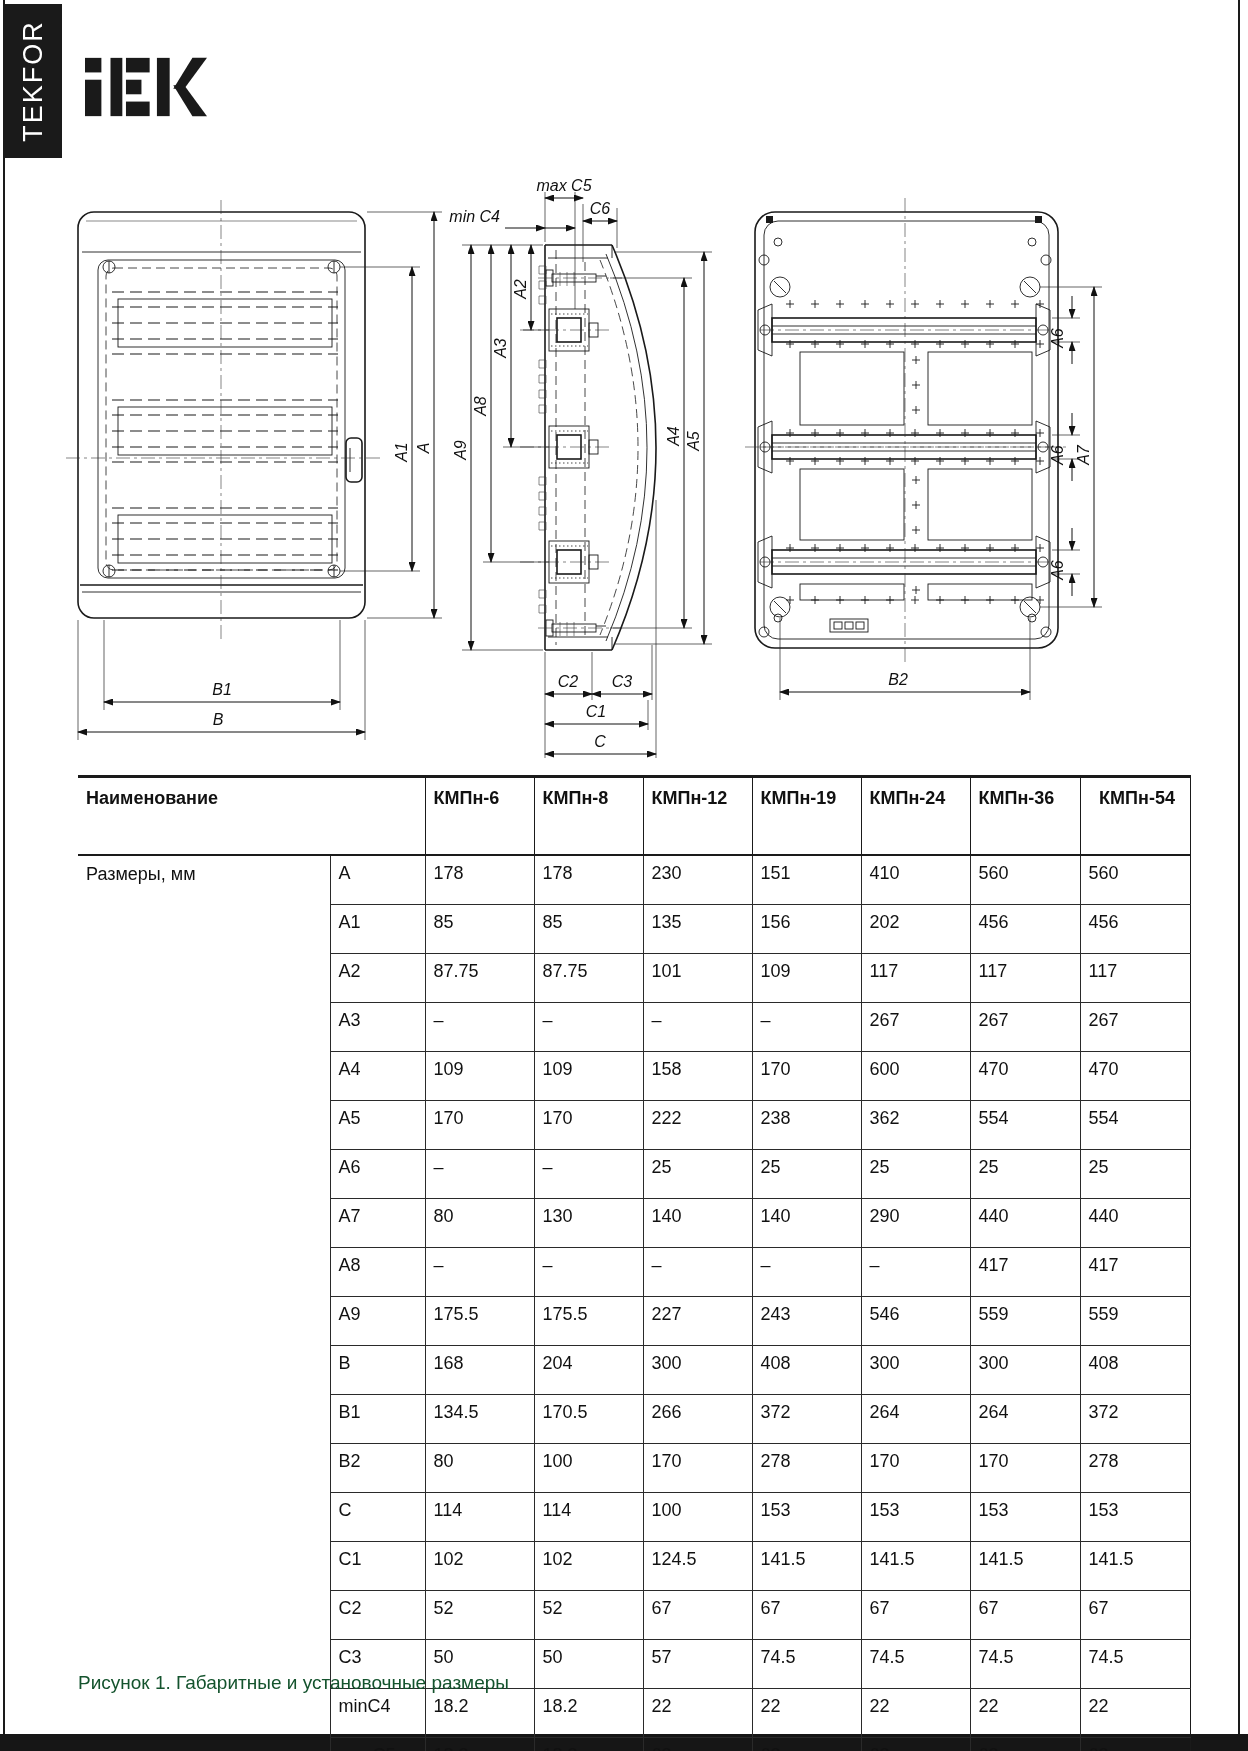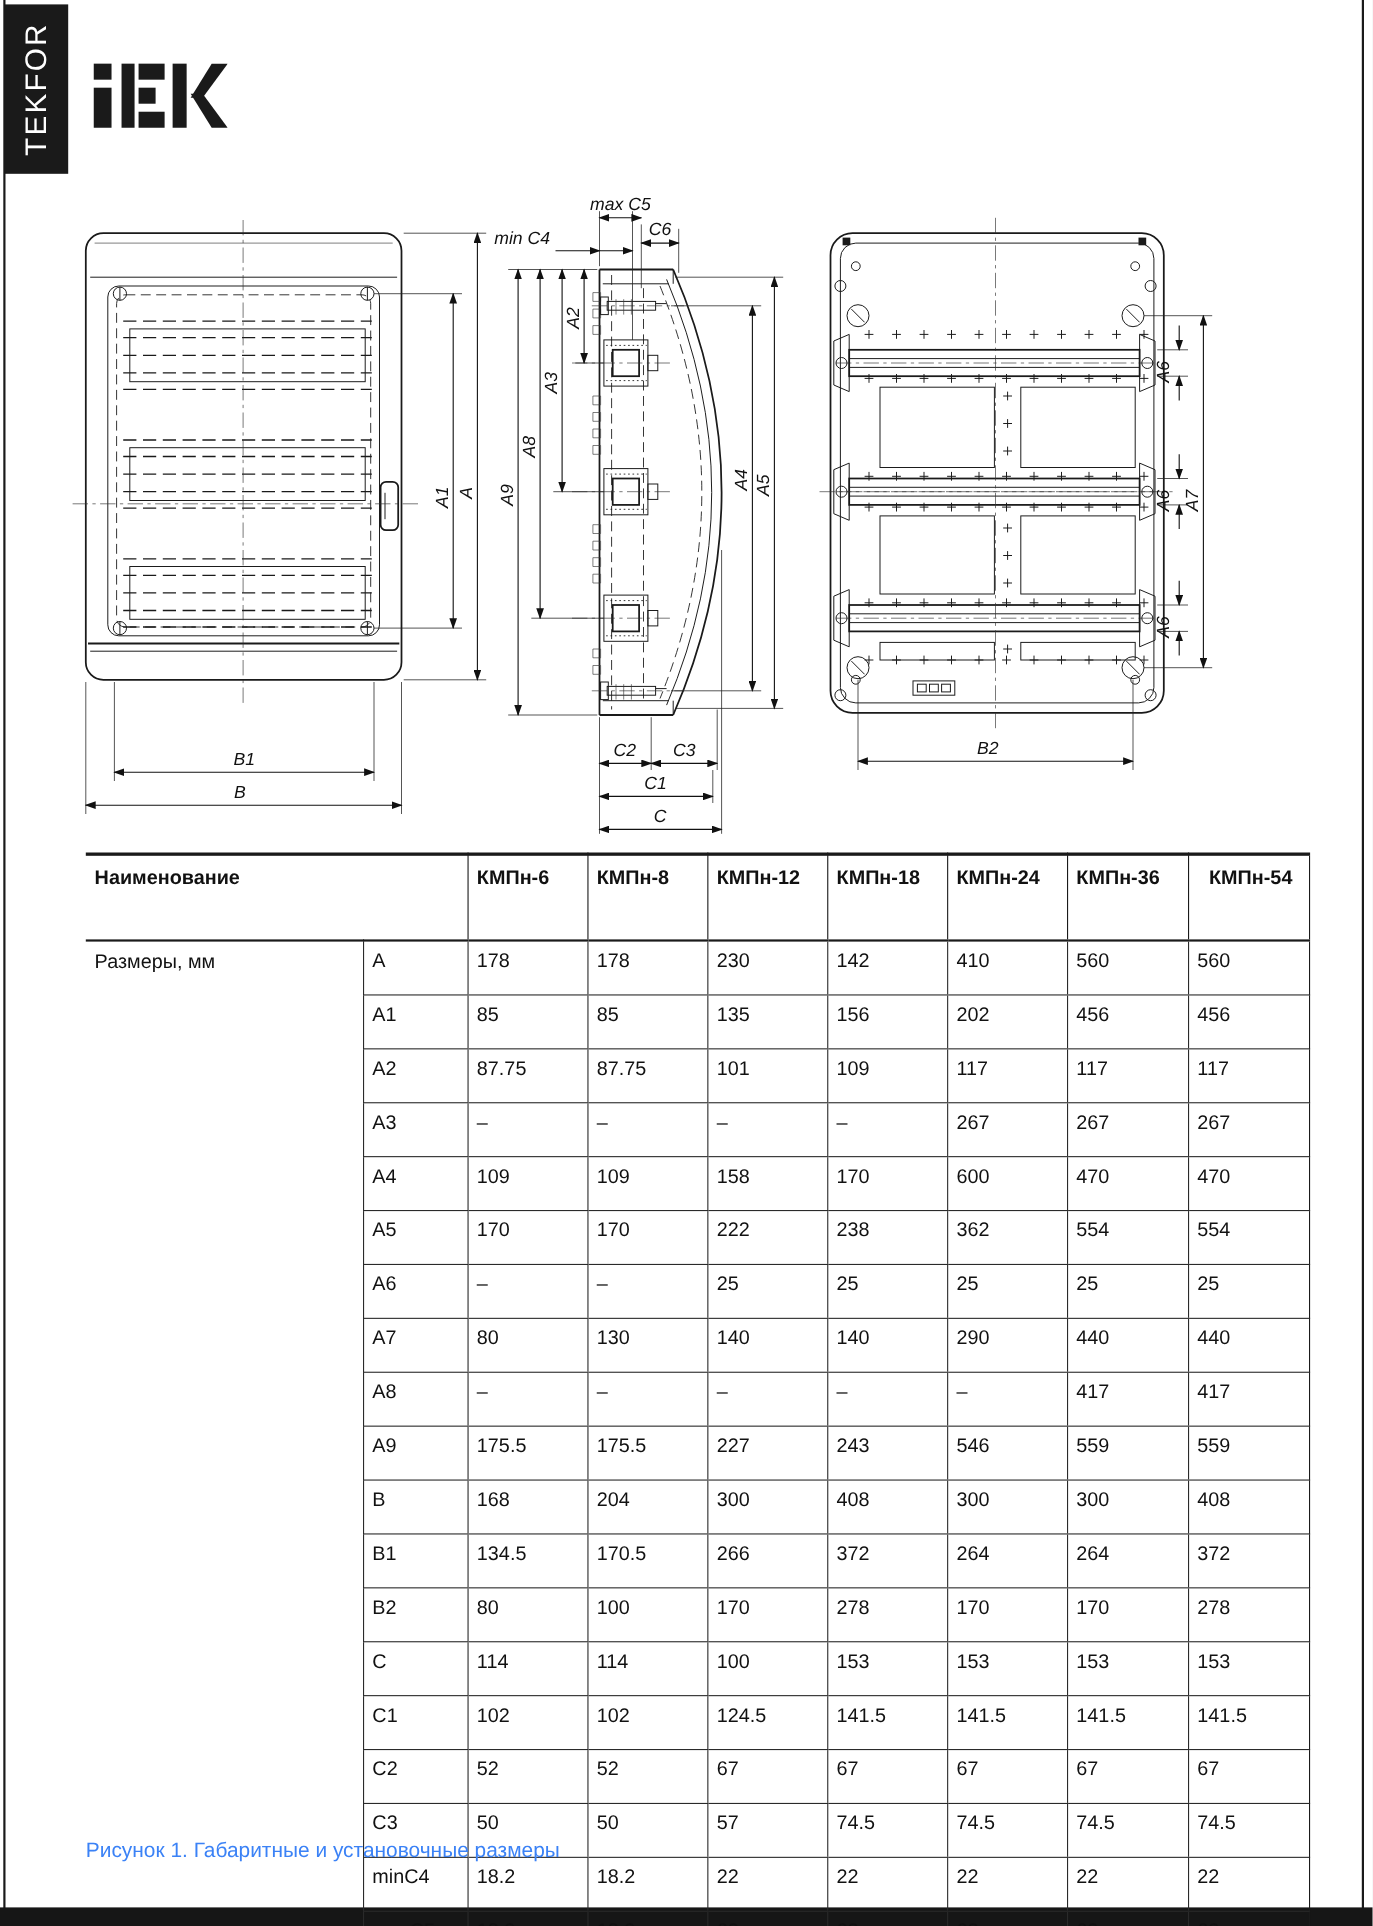--- a/index.html
+++ b/index.html
@@ -32,21 +32,21 @@
              border-top:3px solid #1a1a1a;border-bottom:3px solid #1a1a1a;font-size:18px;color:#111;}
   .dim-table th{font-weight:bold;text-align:left;vertical-align:top;height:62px;
                 padding:10px 4px 4px 8px;border-bottom:2px solid #1a1a1a;}
   .dim-table th.model{border-left:1px solid #1a1a1a;}
   .dim-table th.model:last-child{border-right:1px solid #1a1a1a;text-align:center;}
   .dim-table td{height:40px;vertical-align:top;padding:8px 4px 0 8px;
                 border-bottom:1px solid #2a2a2a;border-left:1px solid #2a2a2a;line-height:1.1;}
   .dim-table td.group{border-left:none;border-bottom:none;padding-top:9px;}
   .dim-table td:last-child{border-right:1px solid #1a1a1a;}
   .dim-table tr:last-child td{border-bottom:none;}
-  .caption{position:absolute;left:78px;top:1672px;font-size:19px;color:#3b82f6;}
+  .caption{position:absolute;left:78px;top:1672px;font-size:19px;color:#14532d;}
 </style>
 </head>
 <body>
 
 <div class="page">
   <div class="edge edge-left"></div>
   <div class="edge edge-right"></div>
   <div class="footer-bar"></div>
 
   <div class="brand-tab">
@@ -291,34 +291,34 @@
       <col style="width:109px">
         <col style="width:110px">
         <col style="width:110px">
     </colgroup>
     <thead>
       <tr>
         <th colspan="2">Наименование</th>
         <th class="model">КМПн-6</th>
         <th class="model">КМПн-8</th>
         <th class="model">КМПн-12</th>
-        <th class="model">КМПн-18</th>
+        <th class="model">КМПн-19</th>
         <th class="model">КМПн-24</th>
         <th class="model">КМПн-36</th>
         <th class="model">КМПн-54</th>
       </tr>
     </thead>
     <tbody id="tbody">
         <tr>
           <td rowspan="20" class="group">Размеры, мм</td>
           <td>A</td>
           <td>178</td>
           <td>178</td>
           <td>230</td>
-          <td>142</td>
+          <td>151</td>
           <td>410</td>
           <td>560</td>
           <td>560</td>
         </tr>
         <tr>
           <td>A1</td>
           <td>85</td>
           <td>85</td>
           <td>135</td>
           <td>156</td>

